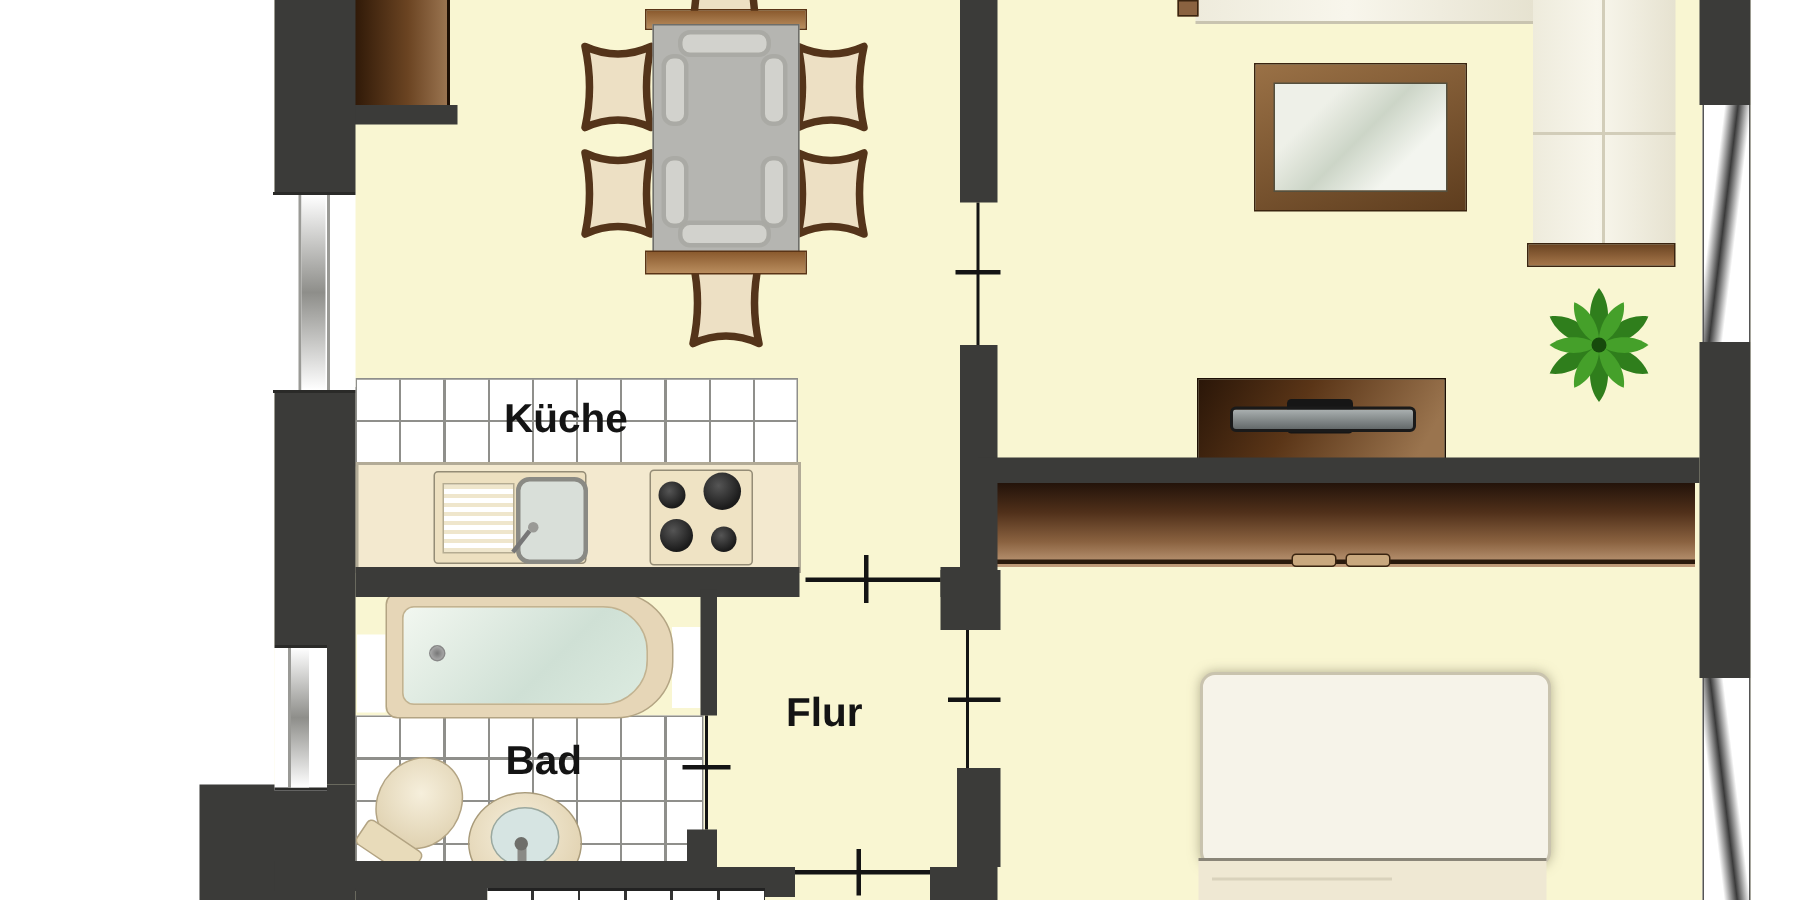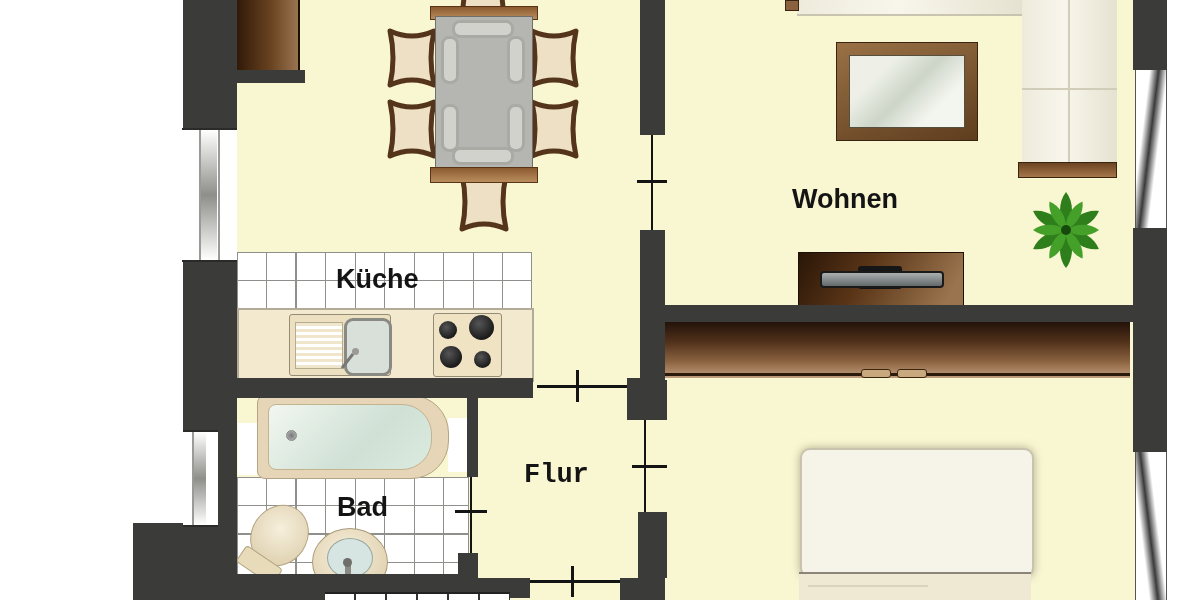--- a/index.html
+++ b/index.html
@@ -179,18 +179,17 @@
   <div class="tick" style="left:637px;top:180px;width:30px;height:3px;"></div>
   <div class="doorline" style="left:537px;top:385px;width:90px;height:3px;"></div>
   <div class="tick" style="left:576px;top:370px;width:3px;height:32px;"></div>
   <div class="doorline" style="left:644px;top:420px;width:2px;height:92px;"></div>
   <div class="tick" style="left:632px;top:465px;width:35px;height:3px;"></div>
   <div class="doorline" style="left:470px;top:477px;width:2px;height:76px;"></div>
   <div class="tick" style="left:455px;top:510px;width:32px;height:3px;"></div>
   <div class="doorline" style="left:530px;top:580px;width:90px;height:3px;"></div>
   <div class="tick" style="left:571px;top:566px;width:3px;height:31px;"></div>
 
-  <div class="room-label" style="left:792px;top:184px;">Wohnen</div>
   <div class="room-label" style="left:336px;top:264px;">Küche</div>
-  <div class="room-label" style="left:524px;top:460px;font-family:Liberation Mono, monospace;">Flur</div>
+  <div class="room-label" style="left:524px;top:460px;">Flur</div>
   <div class="room-label" style="left:337px;top:492px;">Bad</div>
 
 </div>
 
 </body></html>

